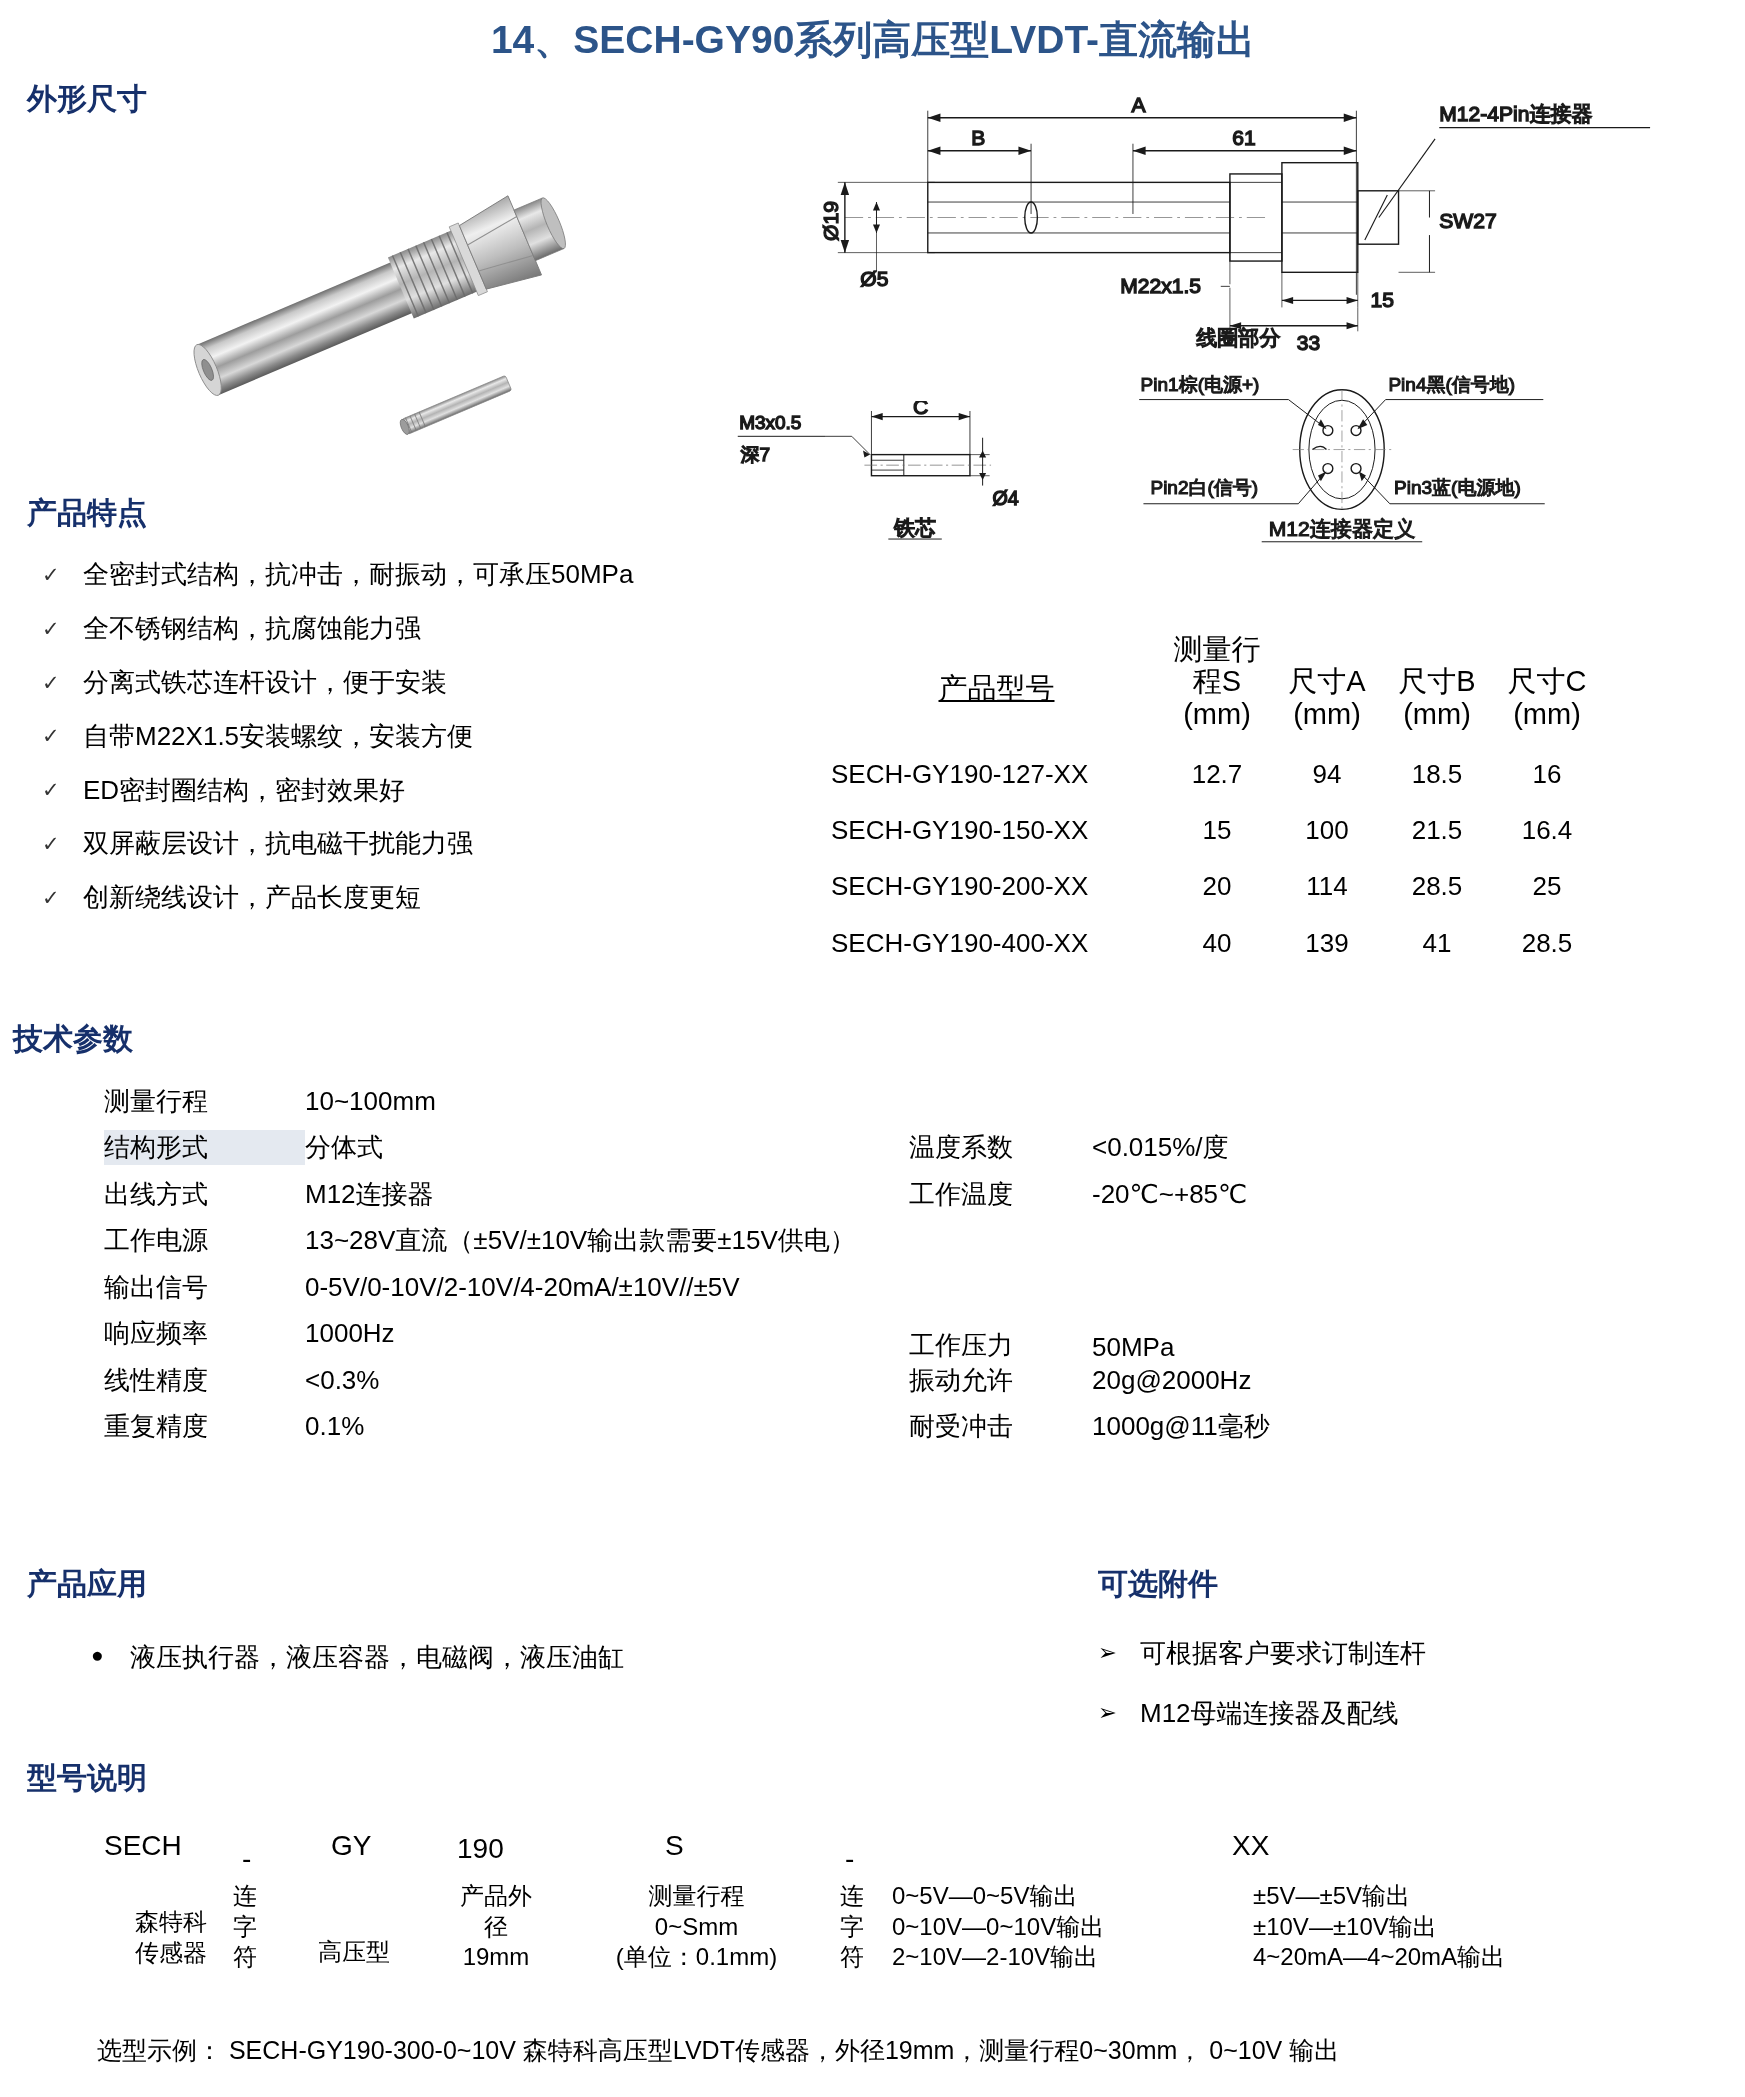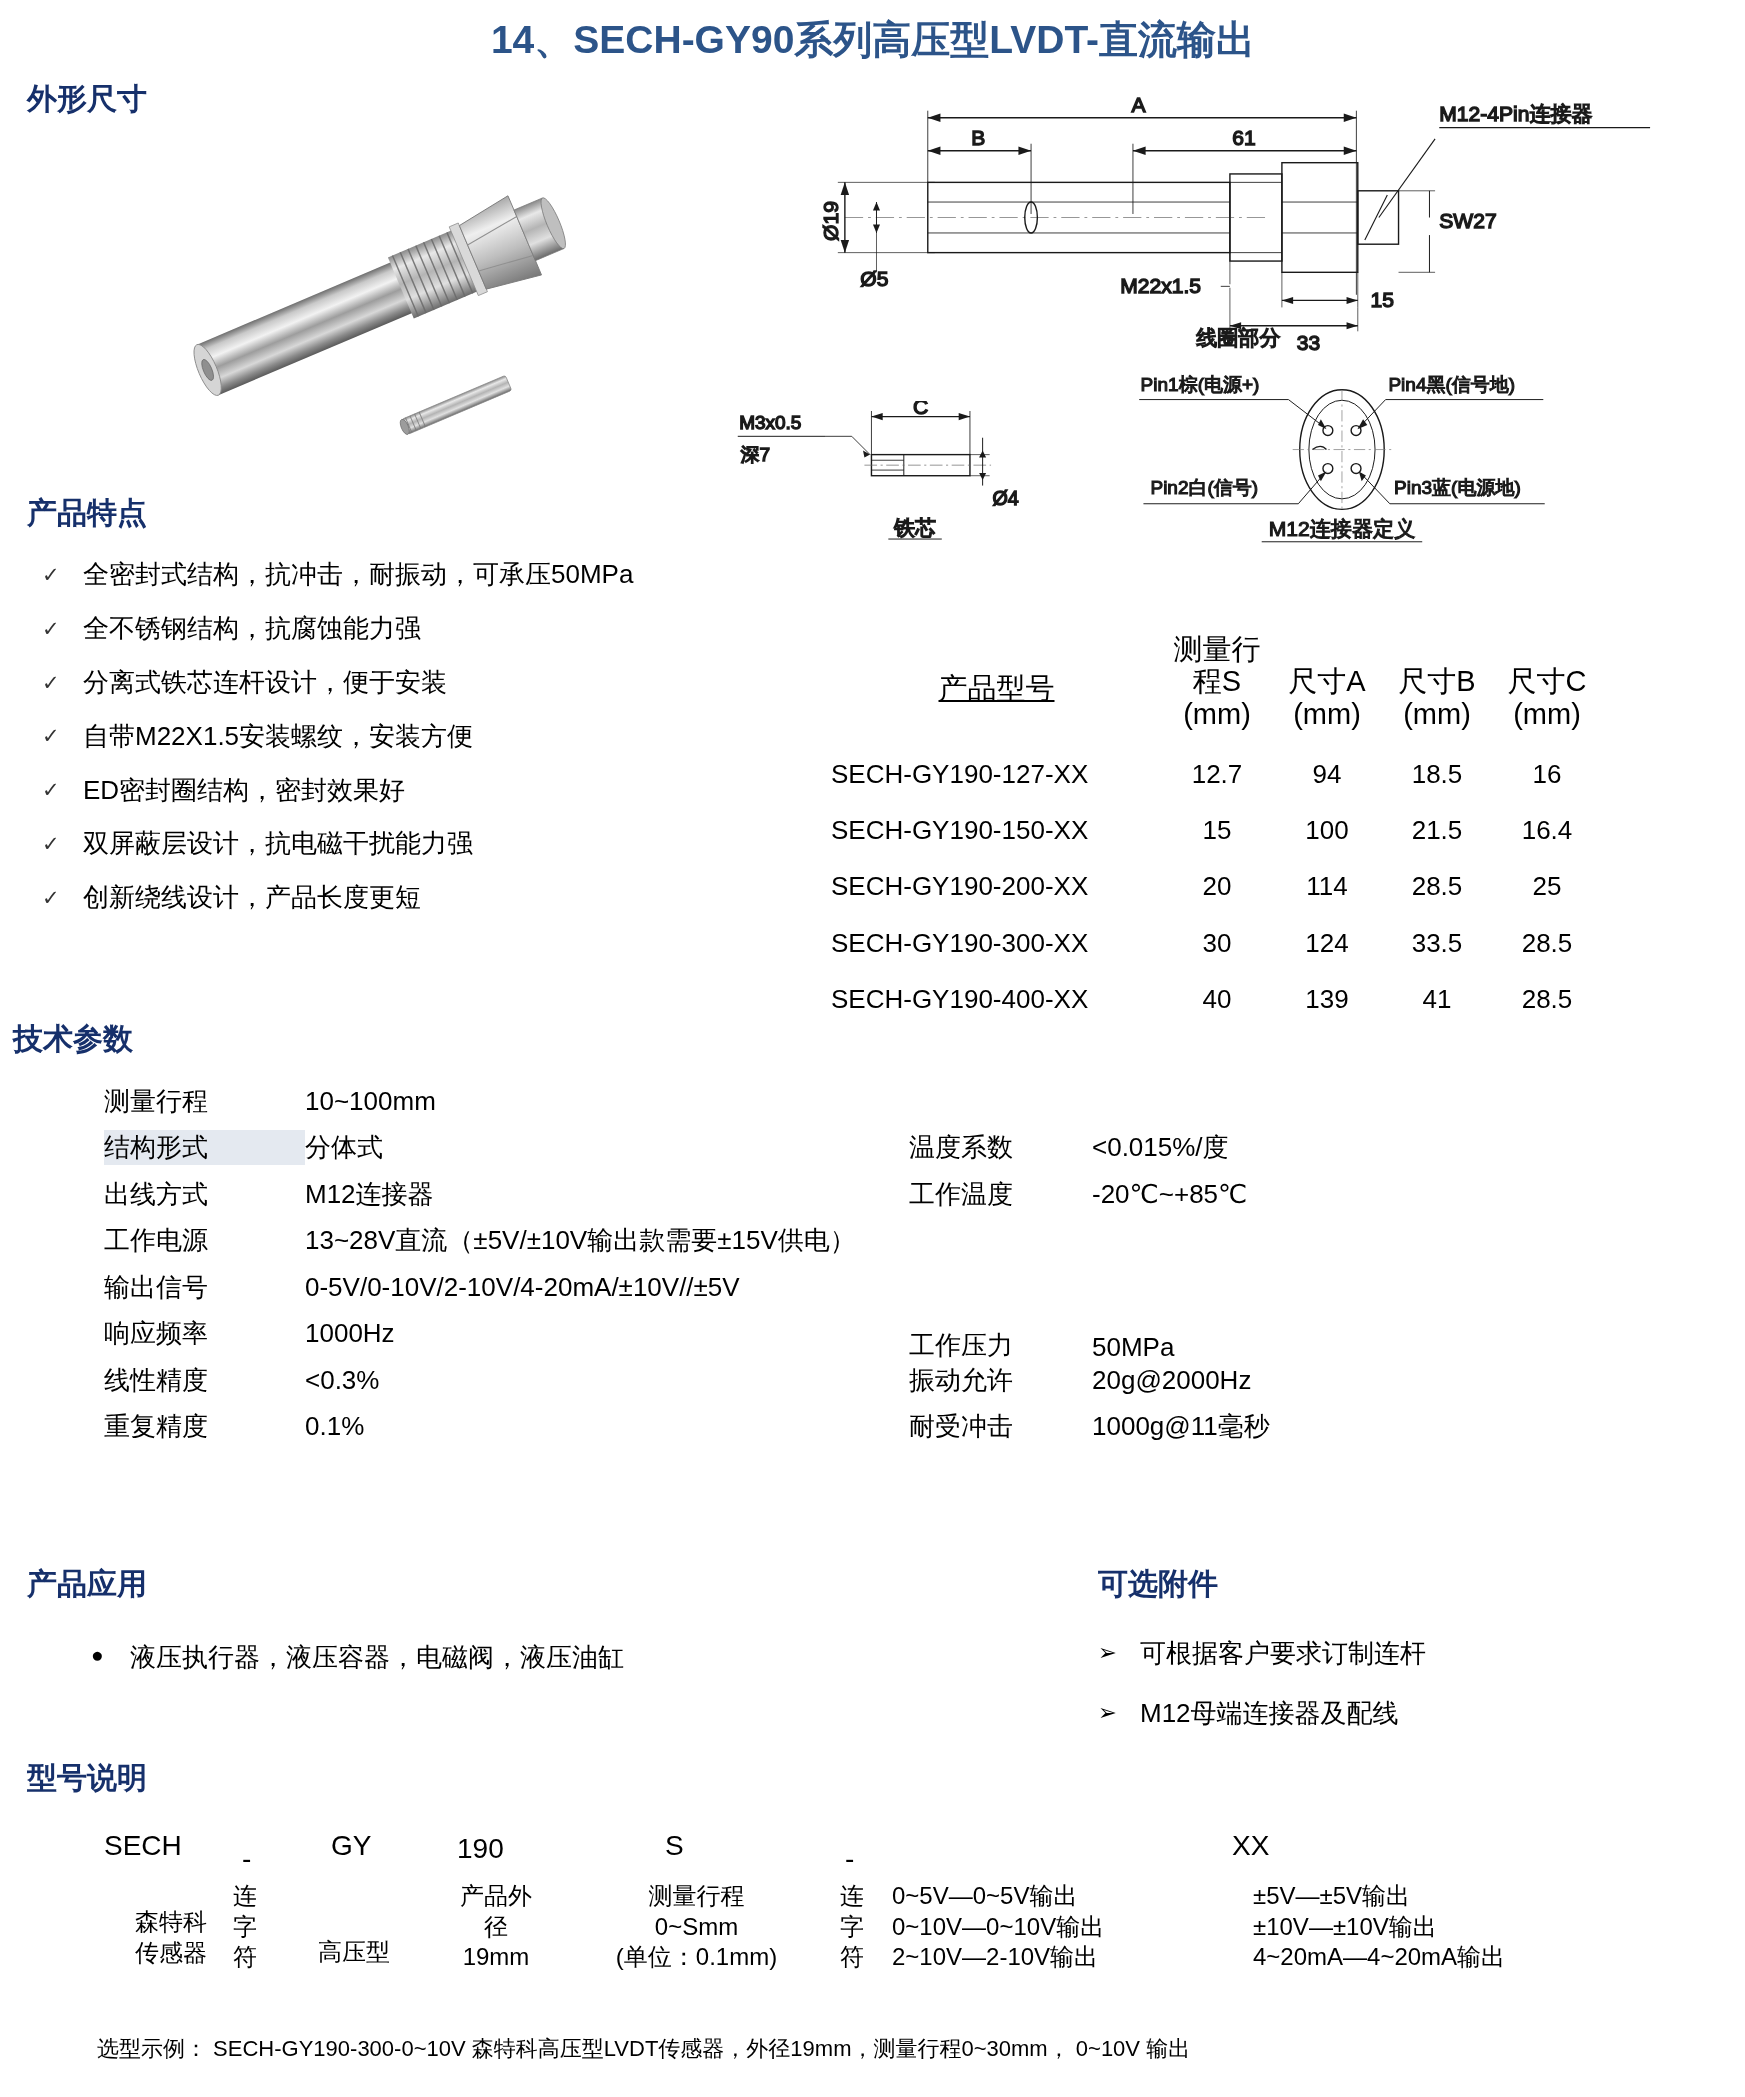--- a/index.html
+++ b/index.html
@@ -83,21 +83,21 @@
   .acc-item .arw{width:42px;flex:0 0 42px;font-size:22.5px;padding-top:2.8px;}
 
   
   .naming{position:absolute;left:0;top:1830px;width:1682px;height:239px;}
   .n-code{position:absolute;font-size:28px;white-space:nowrap;}
   .n-dash{position:absolute;font-size:28px;}
   .n-desc{position:absolute;font-size:24px;line-height:1.28;white-space:nowrap;}
   .n-desc.ctr{text-align:center;}
   .example{
     position:absolute;left:97px;top:2034px;
-    font-size:22px;white-space:nowrap;
+    font-size:25px;white-space:nowrap;
   }
 </style>
 </head>
 <body>
 
 <div class="page">
 
   <div class="doc-title">14、SECH-GY90系列高压型LVDT-直流输出</div>
 
   <div class="sec-head" style="left:27px;top:79px;">外形尺寸</div>
@@ -399,27 +399,20 @@
           <td>16.4</td>
         </tr>
         <tr>
           <td class="model">SECH-GY190-200-XX</td>
           <td>20</td>
           <td>114</td>
           <td>28.5</td>
           <td>25</td>
         </tr>
         <tr>
-          <td class="model">SECH-GY190-300-XX</td>
-          <td>30</td>
-          <td>124</td>
-          <td>33.5</td>
-          <td>28.5</td>
-        </tr>
-        <tr>
           <td class="model">SECH-GY190-400-XX</td>
           <td>40</td>
           <td>139</td>
           <td>41</td>
           <td>28.5</td>
         </tr>
       </tbody>
     </table>
   </div>
 

